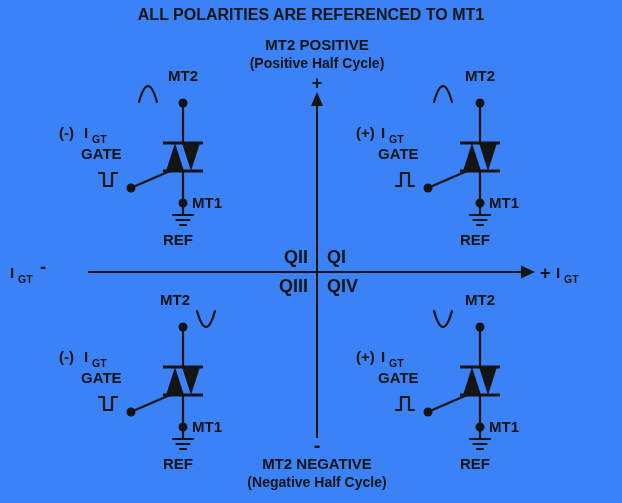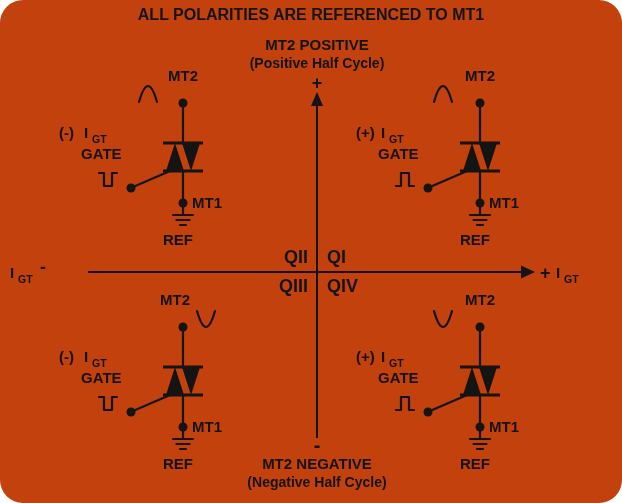--- a/index.html
+++ b/index.html
@@ -1,16 +1,16 @@
 <!DOCTYPE html>
 <html><head>
 <meta charset="utf-8">
 <style>
   html,body{margin:0;padding:0;background:#ffffff;}
-  #stage{position:relative;width:622px;height:503px;background:#c2410c;overflow:hidden;border-radius:23px;}
+  #stage{position:relative;width:622px;height:503px;background:#3b82f6;overflow:hidden;}
   svg{display:block;}
   svg text{font-family:"Liberation Sans",sans-serif;font-weight:700;fill:#141414;}
   .t16{font-size:16px;}
   .t15{font-size:15px;}
   .t14{font-size:14px;}
   .t18{font-size:18px;}
   .t20{font-size:20px;}
   .sub{font-size:10.5px;}
   .ln{stroke:#141414;stroke-width:2.2;fill:none;stroke-linecap:round;}
   .axis{stroke:#141414;stroke-width:2;fill:none;}

